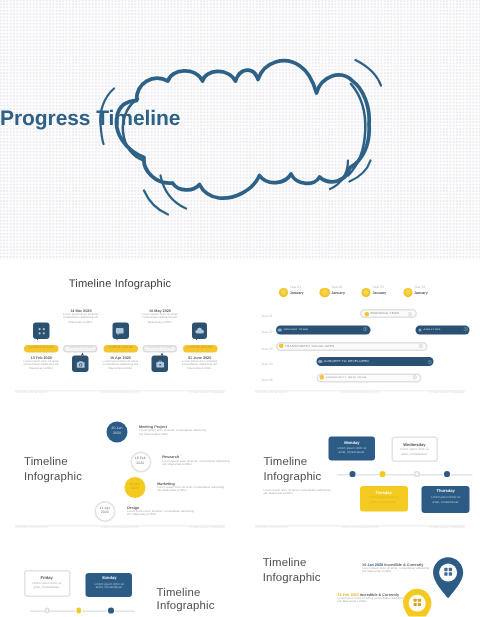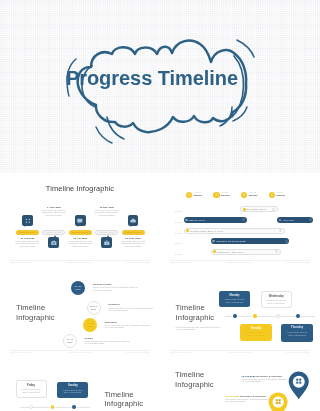--- a/index.html
+++ b/index.html
@@ -7,22 +7,22 @@
 body{width:320px;height:411px;overflow:hidden;font-family:"Liberation Sans",sans-serif;
   -webkit-font-smoothing:antialiased;}
 #page{position:relative;width:320px;height:411px;}
 
 
 #hero{position:absolute;left:0;top:0;width:320px;height:173px;overflow:hidden;
   background-color:#fcfcfd;
   background-image:radial-gradient(circle at 0.55px 0.55px, #e9eaee 0.55px, rgba(255,255,255,0) 0.6px);
   background-size:2.2px 2.2px;}
 #hero .cloudwrap{position:absolute;left:0;top:0;width:320px;height:173px;}
-#hero .title{position:absolute;left:0;top:69px;width:304px;text-align:center;
-  font-size:20px;font-weight:bold;color:#2e6186;letter-spacing:-0.05px;line-height:18px;}
+#hero .title{position:absolute;left:0;top:69px;width:304px;
+  font-size:14px;font-weight:bold;color:#2e6186;letter-spacing:-0.05px;line-height:18px;}
 
 
 #slides{position:absolute;left:0;top:173px;width:320px;height:238px;}
 .slide{position:absolute;width:160px;height:90px;background:#fff;overflow:hidden;}
 .slide.r0{top:0}.slide.r1{top:90px}.slide.r2{top:180px}
 .slide.c0{left:0}.slide.c1{left:160px}
 .s-head{position:absolute;color:#4a4a4c;font-size:7px;font-weight:normal;
   letter-spacing:0.1px;white-space:nowrap;}
 .s-head.big{font-size:7.4px;line-height:8px;color:#3d3d3f;font-weight:normal;}
 .footer{position:absolute;left:10px;right:10px;top:86.5px;height:4px;

